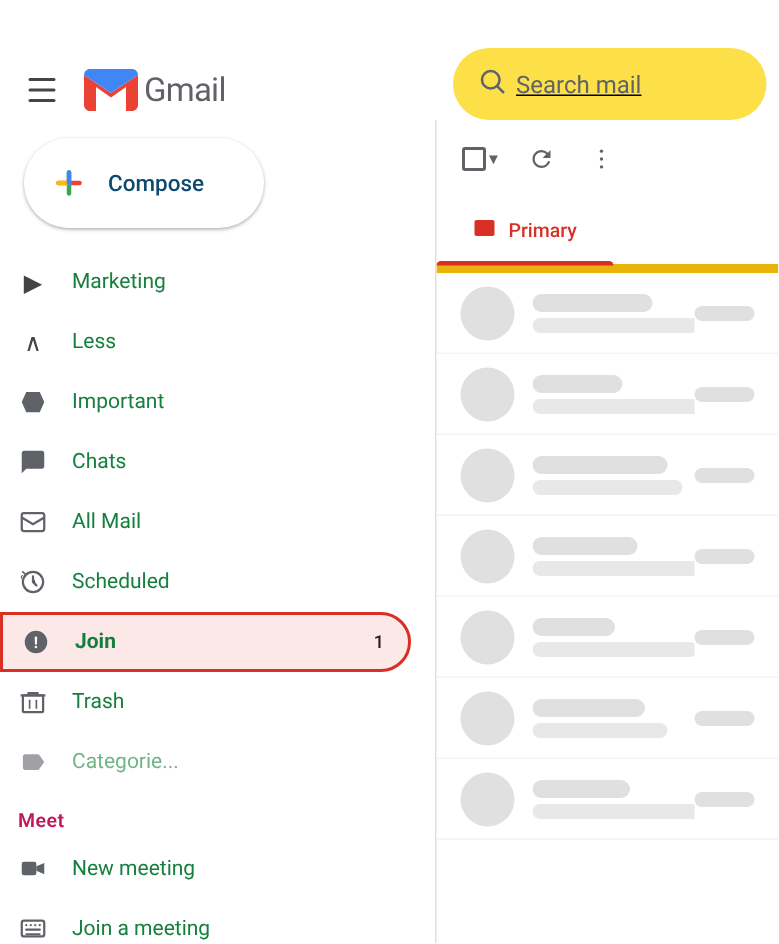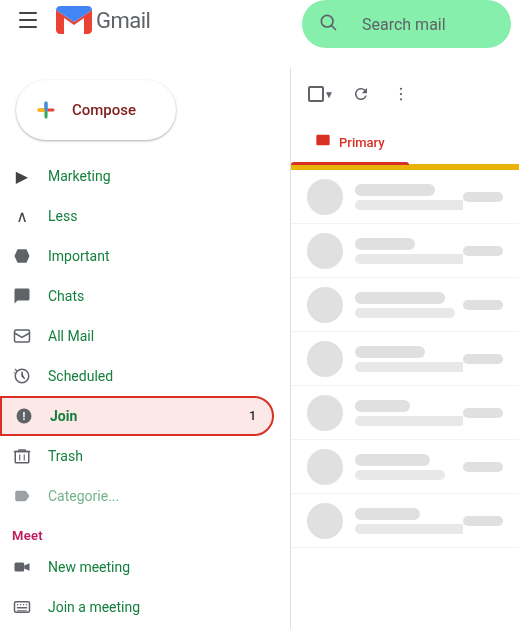--- a/index.html
+++ b/index.html
@@ -9,25 +9,26 @@
       width: 519px;
       height: 629px;
       overflow: hidden;
       display: flex;
       flex-direction: column;
     }
 
     
     .header {
       display: flex;
-      align-items: flex-start;
+      align-items: flex-end;
       height: 68px;
       padding: 0 8px;
       gap: 4px;
       flex-shrink: 0;
+      margin-top: 12px;
     }
     .header-left {
       display: flex;
       align-items: center;
       gap: 8px;
       width: 290px;
       flex-shrink: 0;
     }
     .menu-icon {
       width: 40px;
@@ -59,28 +60,29 @@
     .gmail-text {
       font-size: 22px;
       color: #5f6368;
       font-weight: 400;
       letter-spacing: -0.5px;
     }
 
     
     .search-bar {
       flex: 1;
-      background: #86efac;
+      background: #fde047;
       border-radius: 24px;
       display: flex;
       align-items: center;
       padding: 0 16px;
       height: 48px;
-      gap: 24px;
+      gap: 6px;
       cursor: text;
+      text-decoration: underline;
     }
     .search-icon-svg {
       color: #5f6368;
       flex-shrink: 0;
     }
     .search-placeholder {
       font-size: 16px;
       color: #5f6368;
     }
 
@@ -113,21 +115,21 @@
       width: 160px;
     }
     
     .plus-svg {
       width: 28px;
       height: 28px;
     }
     .compose-label {
       font-size: 15px;
       font-weight: 500;
-      color: #7f1d1d;
+      color: #0c4a6e;
     }
 
     
     .nav-item {
       display: flex;
       align-items: center;
       gap: 16px;
       padding: 4px 16px 4px 12px;
       height: 40px;
       border-radius: 0 20px 20px 0;

